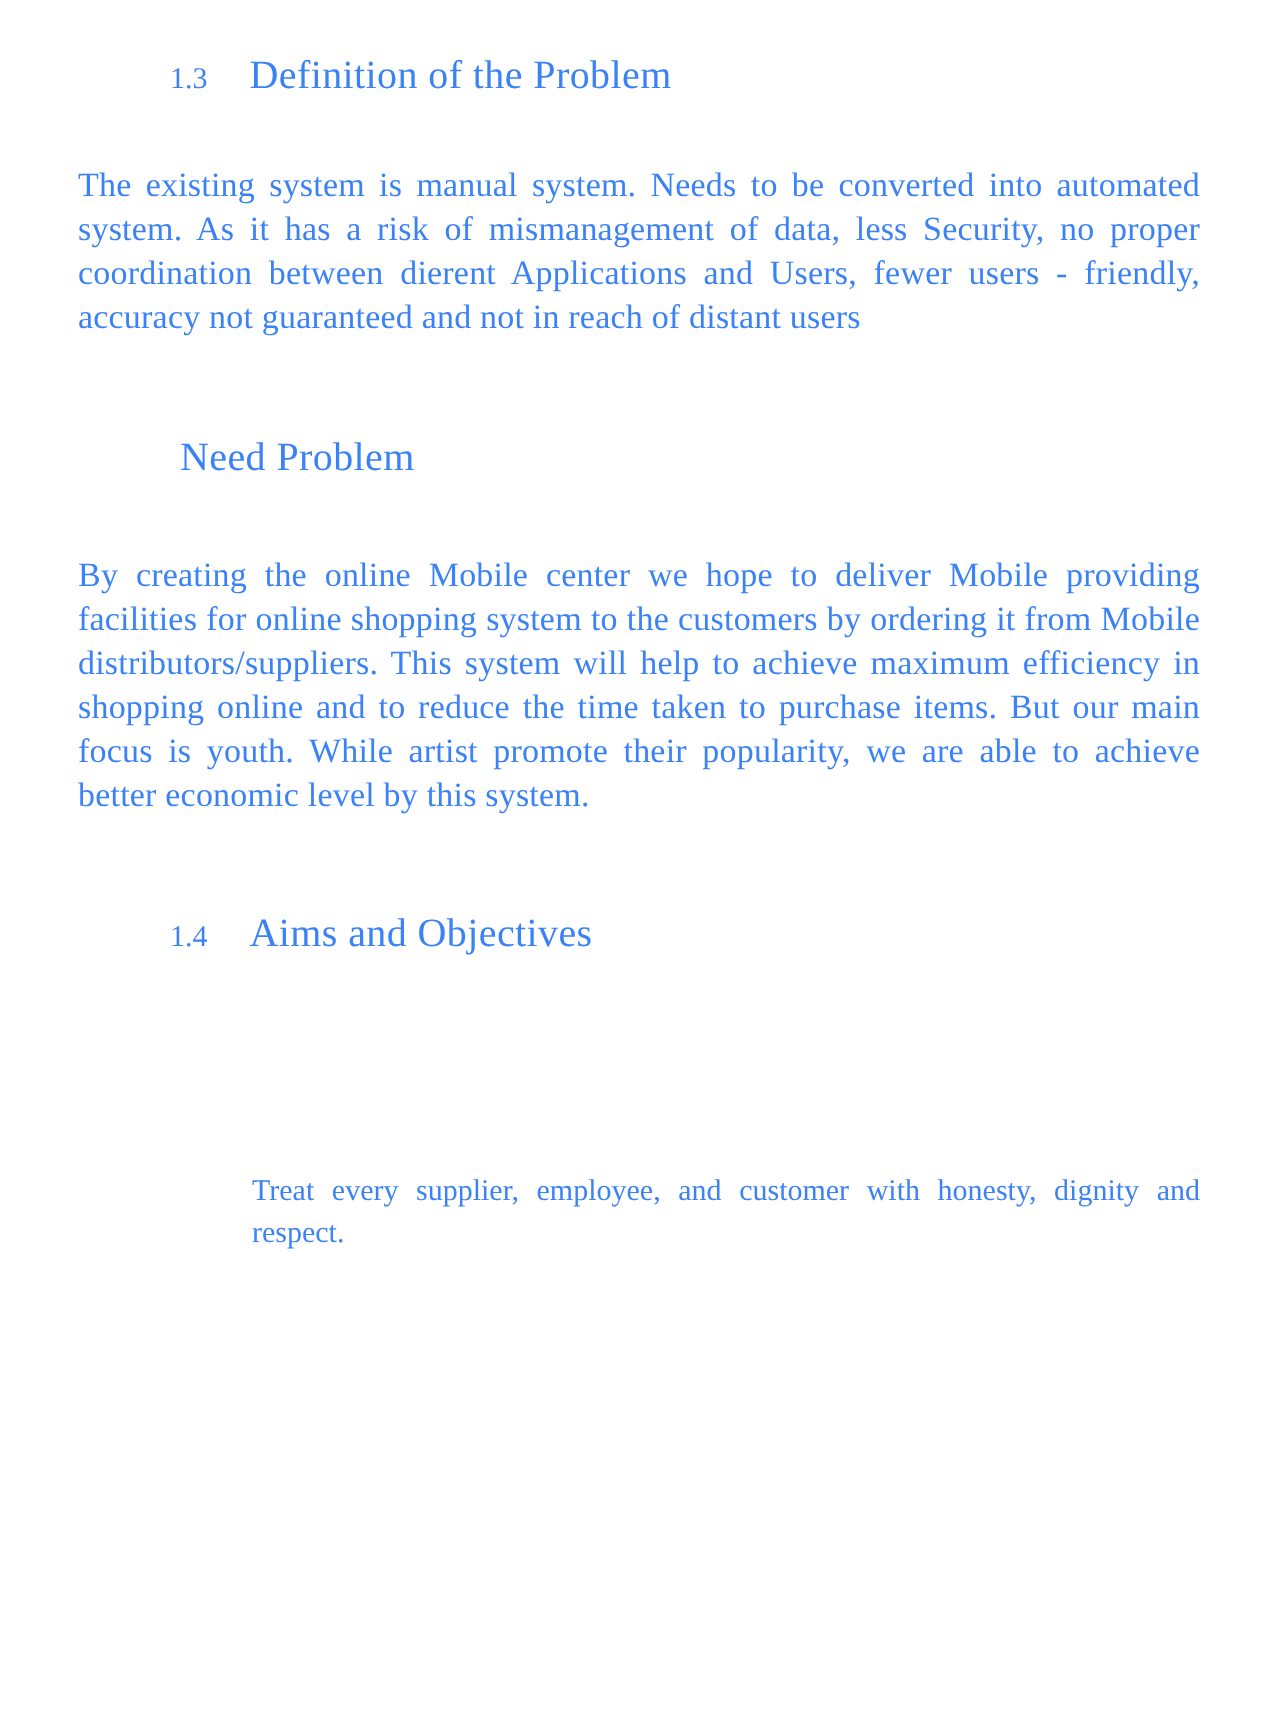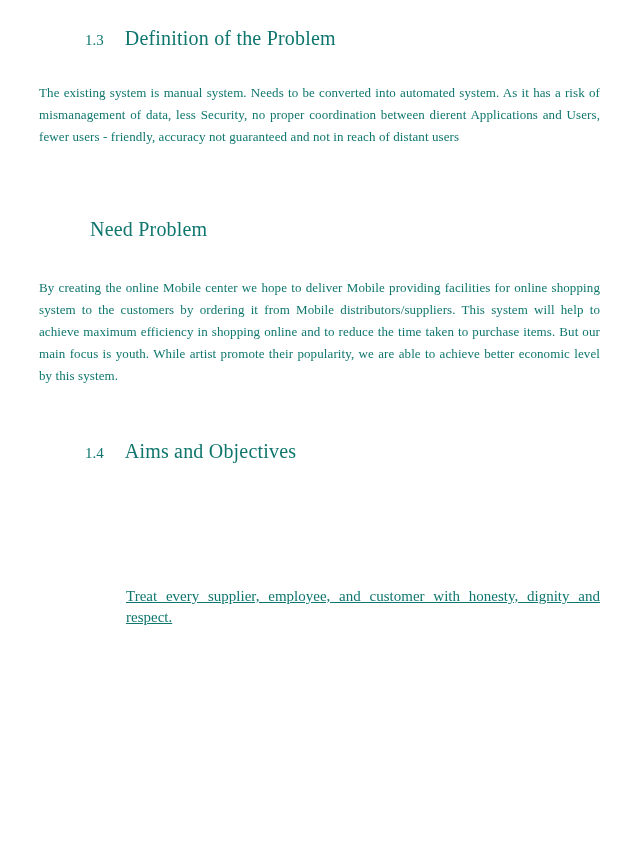--- a/index.html
+++ b/index.html
@@ -7,62 +7,62 @@
     padding: 0;
     background: #ffffff;
   }
   .page {
     position: relative;
     width: 642px;
     height: 857px;
     background: #ffffff;
     overflow: hidden;
     font-family: "Liberation Serif", "DejaVu Serif", serif;
-    color: #0f766e;
+    color: #3b82f6;
   }
   .sec-heading {
     position: absolute;
     white-space: nowrap;
     line-height: 26px;
   }
   .sec-num {
     font-size: 15px;
     display: inline-block;
     margin-right: 21px;
   }
   .sec-title {
     font-size: 20px;
     letter-spacing: 0.2px;
   }
   #h13 { top: 25px; left: 85px; }
   #hneed { top: 216px; left: 90px; }
-  #h14 { top: 438px; left: 85px; }
+  #h14 { top: 454px; left: 85px; }
   .body-par {
     position: absolute;
     left: 39px;
     width: 561px;
     margin: 0;
-    font-size: 13px;
+    font-size: 17px;
     line-height: 22px;
     text-align: justify;
     letter-spacing: 0.1px;
   }
   #p1 { top: 82px; }
   #p2 { top: 277px; }
   #p3 { top: 511px; }
   .objective-par {
     position: absolute;
     left: 126px;
     width: 474px;
     margin: 0;
     font-size: 15px;
     line-height: 21px;
     text-align: justify;
   }
-  #obj1 { top: 586px; text-decoration: underline; }
+  #obj1 { top: 586px; }
 </style>
 </head>
 <body>
 
 <div class="page">
 
   <header class="sec-heading" id="h13">
     <span class="sec-num">1.3</span><span class="sec-title">Definition of the Problem</span>
   </header>
 

